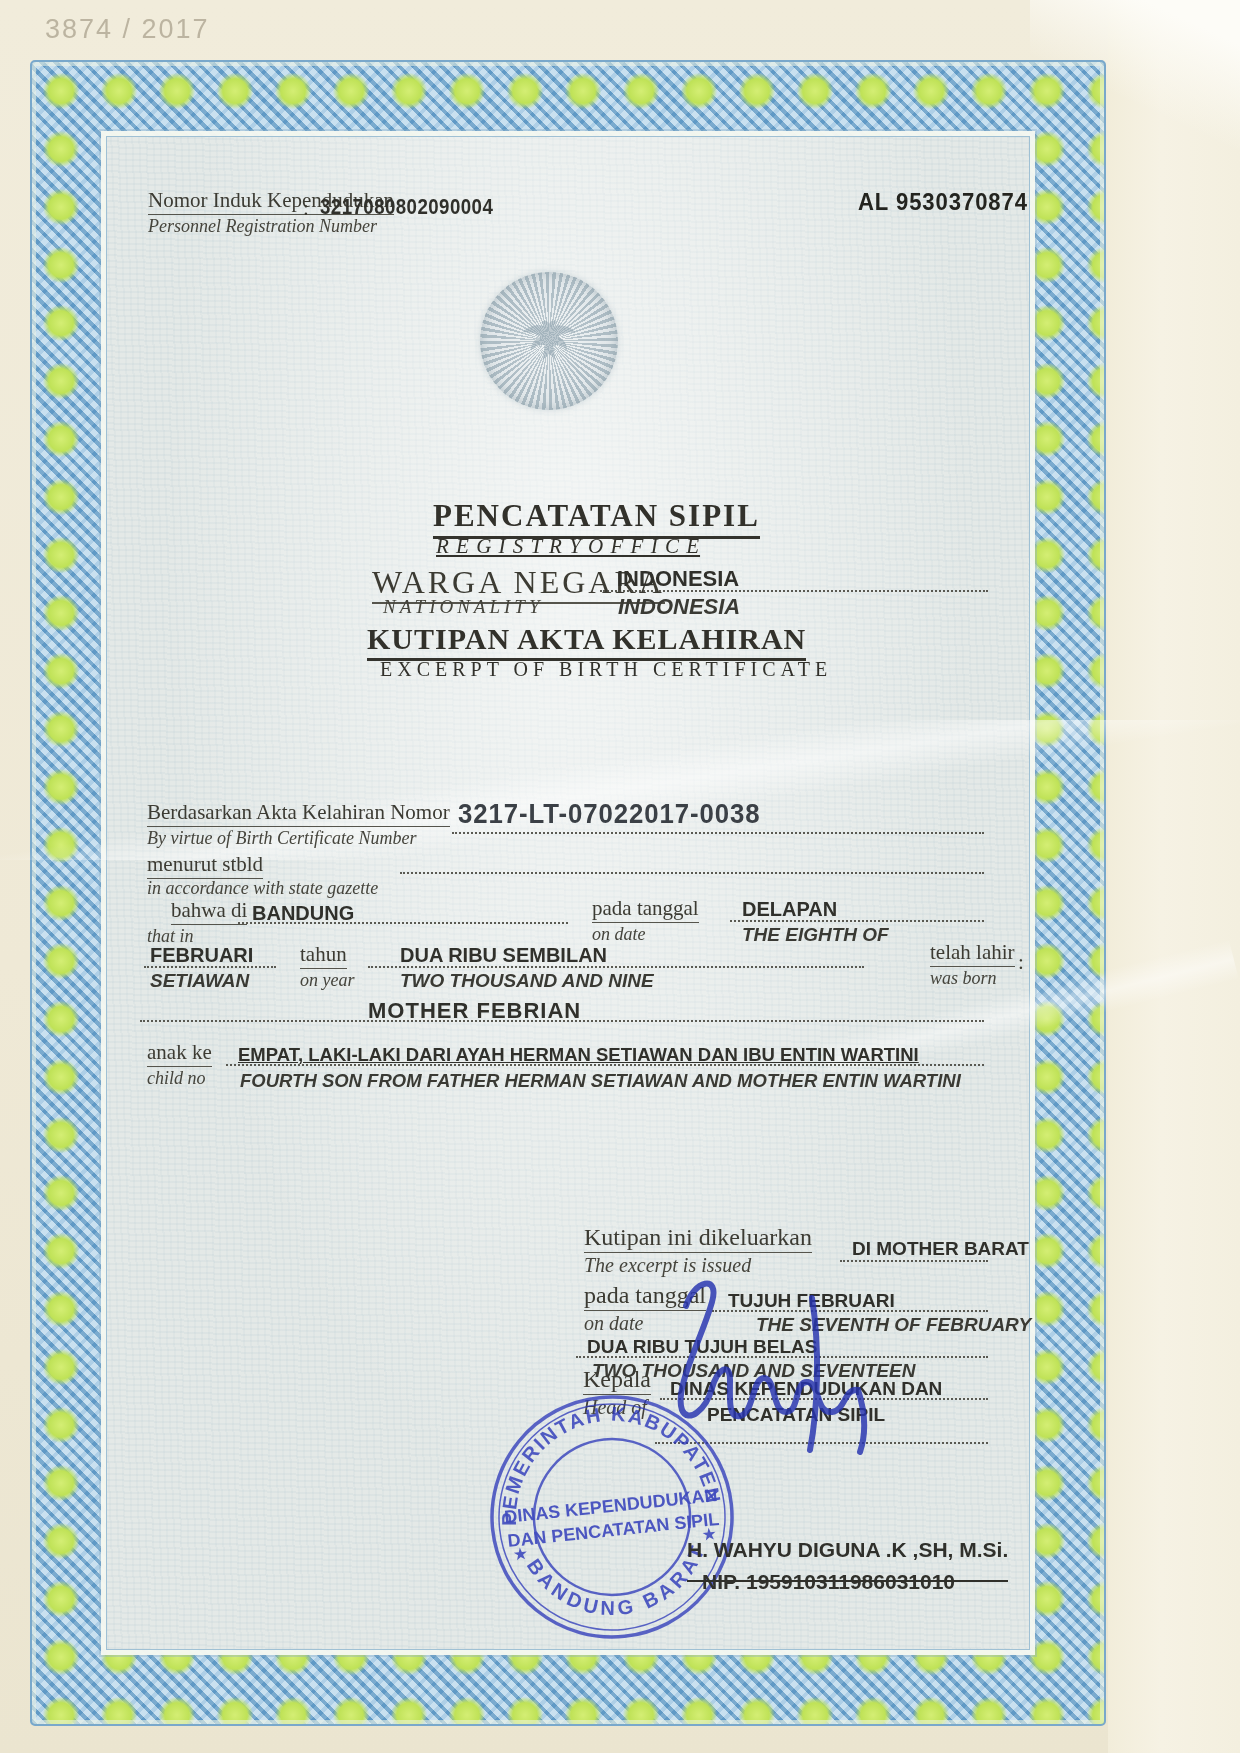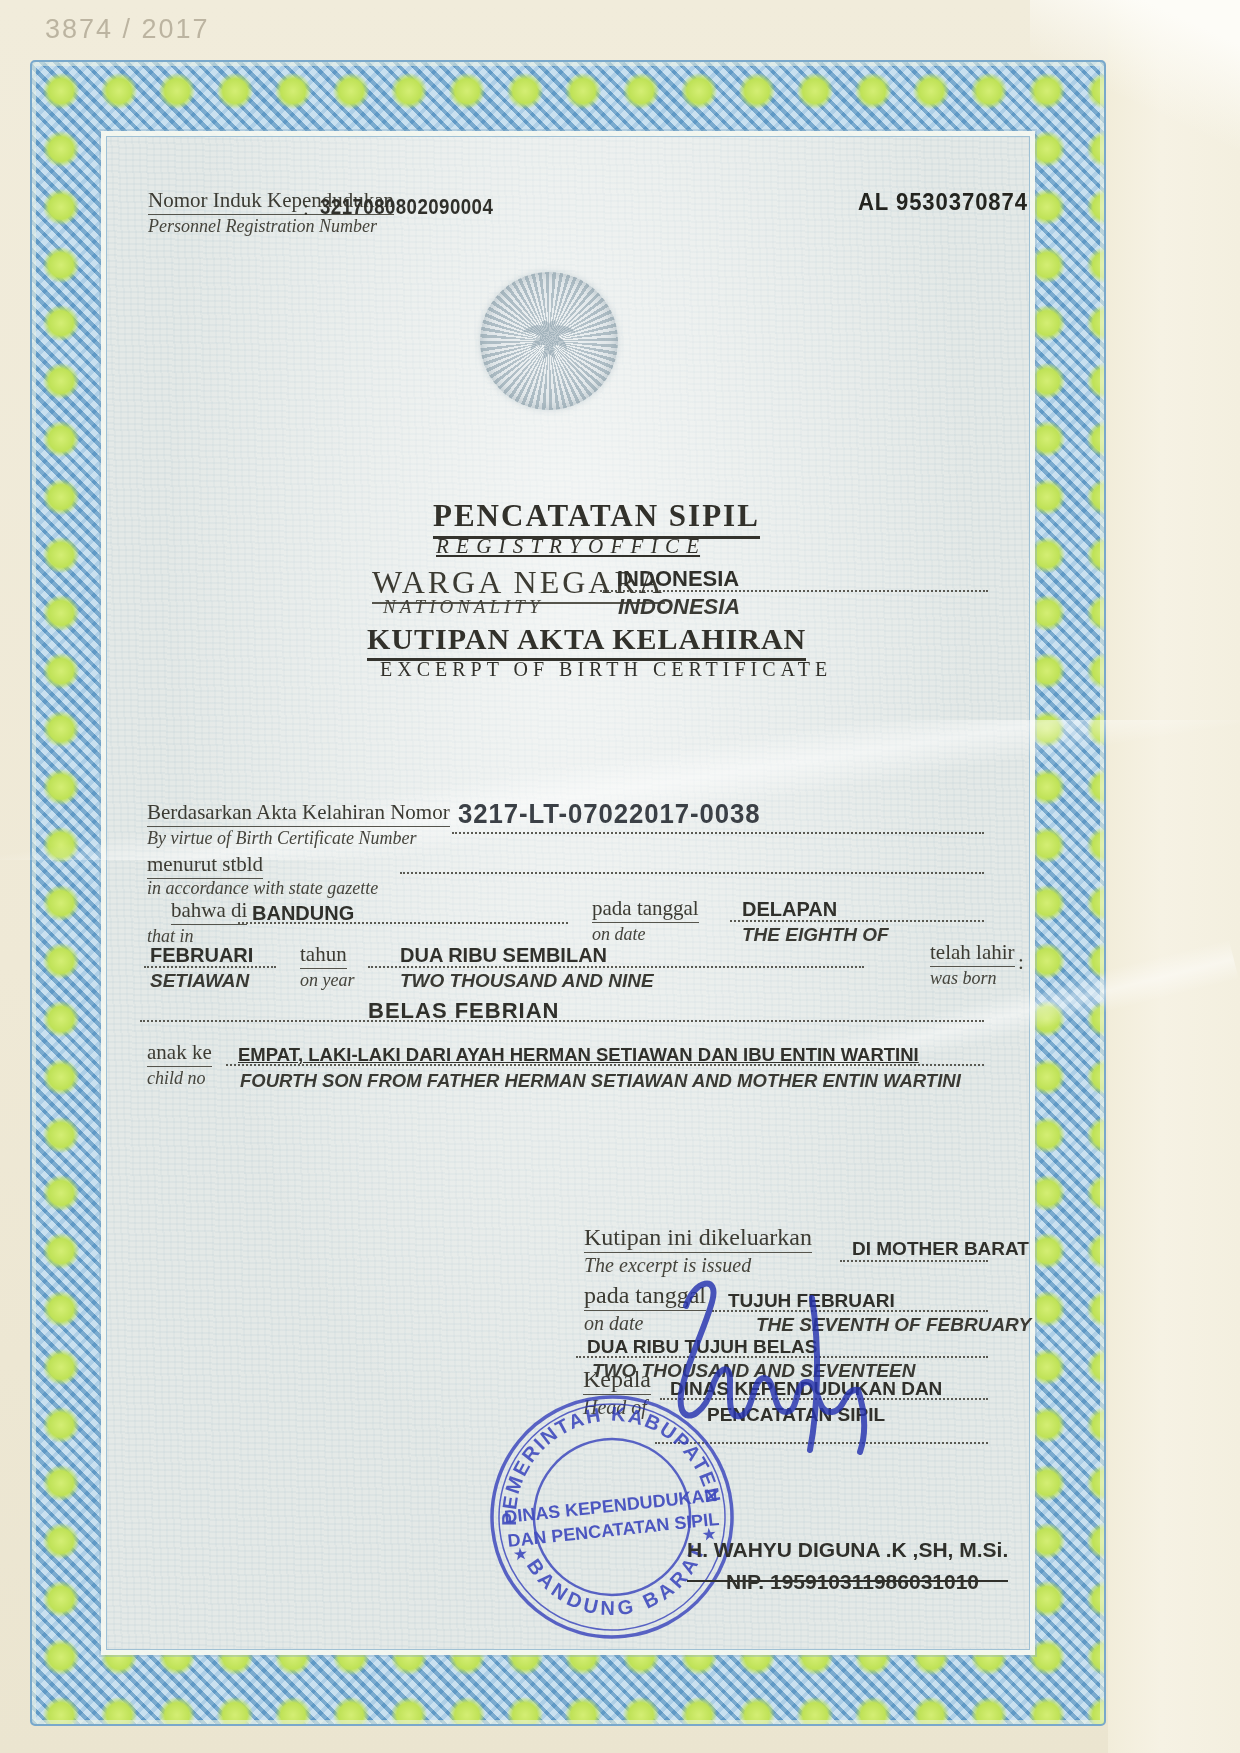--- a/index.html
+++ b/index.html
@@ -125,21 +125,21 @@
     <span class="bvi" style="left:150px;top:970px;">SETIAWAN</span>
     <span class="sl lbu" style="left:300px;top:942px;">tahun</span>
     <span class="si" style="left:300px;top:970px;">on year</span>
     <span class="bv" style="left:400px;top:944px;">DUA RIBU SEMBILAN</span>
     <div class="dl" style="left:368px;top:966px;width:496px;"></div>
     <span class="bvi" style="left:400px;top:970px;">TWO THOUSAND AND NINE</span>
     <span class="sl lbu" style="left:930px;top:940px;">telah lahir</span>
     <span class="si" style="left:930px;top:968px;">was born</span>
     <span class="sl" style="left:1018px;top:950px;">:</span>
 
-    <span class="bv" style="left:368px;top:998px;font-size:22px;letter-spacing:1px;">BELAS FEBRIAN</span>
+    <span class="bv" style="left:368px;top:998px;font-size:22px;letter-spacing:1px;">MOTHER FEBRIAN</span>
     <div class="dl" style="left:140px;top:1020px;width:844px;"></div>
 
     <span class="sl lbu" style="left:147px;top:1040px;">anak ke</span>
     <span class="si" style="left:147px;top:1068px;">child no</span>
     <span class="bv" style="left:238px;top:1044px;font-size:18.5px;text-decoration:underline;">EMPAT, LAKI-LAKI DARI AYAH HERMAN SETIAWAN DAN IBU ENTIN WARTINI</span>
     <div class="dl" style="left:226px;top:1064px;width:758px;"></div>
     <span class="bvi" style="left:240px;top:1070px;font-size:18.5px;">FOURTH SON FROM FATHER HERMAN SETIAWAN AND MOTHER ENTIN WARTINI</span>
 
 
     <span class="sl lg lbu" style="left:584px;top:1224px;">Kutipan ini dikeluarkan</span>
@@ -193,16 +193,16 @@
         <g fill="none" stroke="#2633b0" stroke-width="6" stroke-linecap="round" stroke-linejoin="round" opacity=".82">
           <path d="M96,48 C104,22 130,16 122,44 C112,80 84,130 92,152 C98,166 116,152 122,130"></path>
           <path d="M122,130 C128,110 140,104 140,122 C140,142 138,160 150,158 C164,155 162,120 174,120 C186,120 182,154 196,154 C210,154 204,122 218,124 C230,126 226,156 242,154 C256,152 254,130 268,132"></path>
           <path d="M222,40 C230,90 228,150 220,192"></path>
           <path d="M268,132 C276,156 276,176 270,194"></path>
         </g>
       </svg>
     </div>
 
     <span class="bv" style="left:687px;top:1538px;font-size:21px;border-bottom:2.5px solid #30302b;padding-bottom:18px;">H. WAHYU DIGUNA .K ,SH, M.Si.</span>
-    <span class="bv" style="left:726px;top:1570px;font-size:21px;text-align:right;">NIP. 195910311986031010</span>
+    <span class="bv" style="left:702px;top:1570px;font-size:21px;text-align:right;">NIP. 195910311986031010</span>
 
   </div>
 </div>
 
 </body></html>

